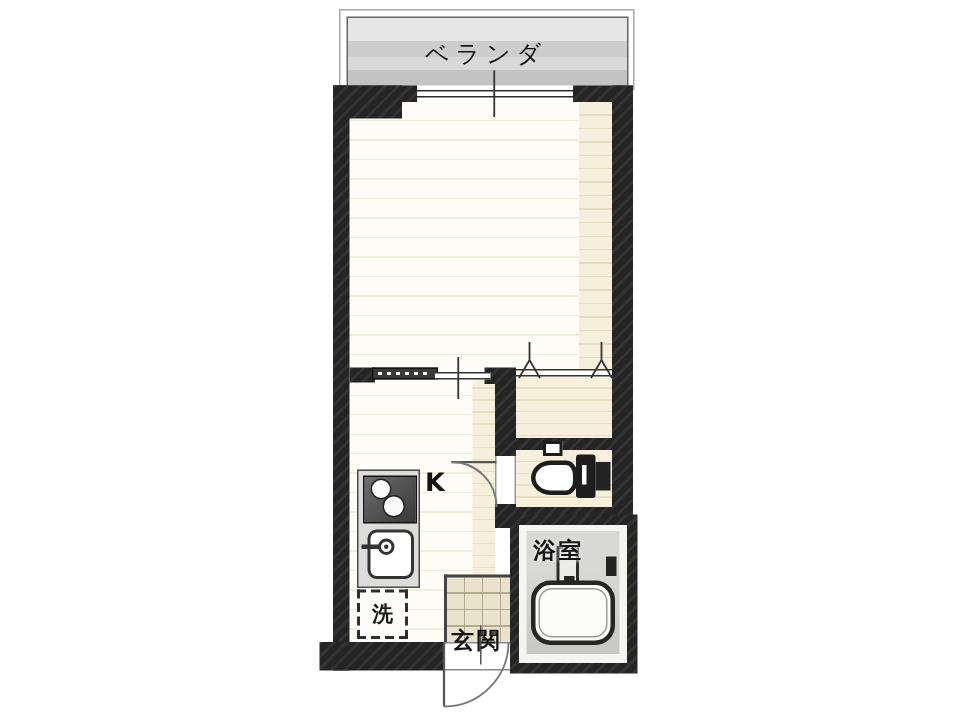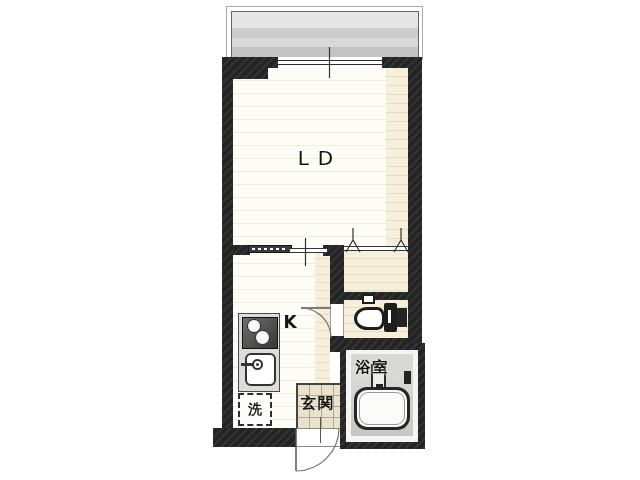--- a/index.html
+++ b/index.html
@@ -34,21 +34,21 @@
     position:absolute;border:1px solid #666;
     background:linear-gradient(180deg,#e6e6e6 0 34%,#cdcdcd 34% 56%,#d9d9d9 56% 76%,#c3c3c3 76% 100%);
   }
   
   .room-label{position:absolute;color:#141414;text-align:center;line-height:1.1;}
   .lbl-balcony{font-size:16px;letter-spacing:4px;font-weight:500;}
   .lbl-ld{font-size:20px;letter-spacing:9px;font-weight:500;}
   .lbl-cl{font-size:18px;letter-spacing:1px;font-weight:500;}
   .lbl-k{font-size:17px;font-weight:600;}
   .lbl-bath{font-size:15px;font-weight:600;letter-spacing:2px;text-shadow:0 0 3px #e8e8e8,0 0 3px #e8e8e8;}
-  .lbl-genkan{font-size:15px;font-weight:600;letter-spacing:2px;}
+  .lbl-genkan{font-size:15px;font-weight:600;letter-spacing:2px;margin-top:24px;}
   .lbl-sen{font-size:14px;font-weight:600;}
   
   .counter-bar{position:absolute;background:#3a3a3a;border:1px solid #161616;box-sizing:border-box;}
   .counter-dots{position:absolute;left:3px;right:3px;top:2px;height:2px;
     background-image:repeating-linear-gradient(90deg,#fff 0 3px, rgba(0,0,0,0) 3px 6px);}
   .thin-track{position:absolute;background:#fff;border-top:1px solid #333;border-bottom:1px solid #333;box-sizing:border-box;}
   .window{position:absolute;background:#fff;box-sizing:border-box;}
   .window .pane{position:absolute;left:0;right:0;height:1px;background:#2a2a2a;}
   .opening{position:absolute;background:#fff;border-top:1px solid #8a8a8a;border-bottom:1px solid #8a8a8a;box-sizing:border-box;}
   .kitchen-counter{position:absolute;background:#dcdcd8;border:1px solid #4a4a4a;box-sizing:border-box;}
@@ -73,20 +73,21 @@
   .paper-holder{position:absolute;background:#fff;border:2px solid #1d1d1d;box-sizing:border-box;}
   .overlay-svg{position:absolute;left:0;top:0;pointer-events:none;}
 </style>
 </head>
 <body>
 
 <div id="canvas">
 
   <div class="balcony-outer" style="left:226px;top:6px;width:195px;height:52px;"></div>
   <div class="balcony-inner" style="left:231px;top:11px;width:186px;height:46px;"></div>
+  <div class="room-label lbl-balcony" style="left:256px;top:27px;width:136px;">ベランダ</div>
 
   <div class="floor-white" style="left:233px;top:68px;width:175px;height:179px;"></div>
   <div class="floor-beige" style="left:386px;top:68px;width:22px;height:179px;background-image:repeating-linear-gradient(180deg, rgba(0,0,0,0) 0 8px, #e5dbbe 8px 9px);"></div>
   <div class="floor-white" style="left:233px;top:251px;width:97px;height:177px;"></div>
   <div class="floor-beige" style="left:315px;top:251px;width:15px;height:132px;"></div>
   <div class="floor-beige" style="left:344px;top:251px;width:64px;height:41px;"></div>
   <div class="floor-beige" style="left:344px;top:300px;width:64px;height:38px;"></div>
   <div class="tile" style="left:296px;top:383px;width:46px;height:45px;"></div>
 
   <div class="wall" style="left:222px;top:57px;width:56px;height:11px;"></div>
@@ -152,18 +153,17 @@
     <path d="M296,471 A43,43 0 0 0 339,428" stroke="#777" stroke-width="1.2" fill="none"></path>
     <path d="M320.5,417 L320.5,443" stroke="#555" stroke-width="1" fill="none"></path>
     <path d="M301,308 L331,308" stroke="#555" stroke-width="1.5" fill="none"></path>
     <path d="M301,308 A30,30 0 0 1 331,338" stroke="#777" stroke-width="1.2" fill="none"></path>
     <path d="M329.5,47 L329.5,78" stroke="#333" stroke-width="1.2" fill="none"></path>
     <path d="M305.5,238 L305.5,266" stroke="#333" stroke-width="1.2" fill="none"></path>
     <path d="M353,228 L353,241 M346,252 L353,240 L360,252" stroke="#333" stroke-width="1.2" fill="none"></path>
     <path d="M401,228 L401,241 M394,252 L401,240 L408,252" stroke="#333" stroke-width="1.2" fill="none"></path>
   </svg>
 
-  <div class="room-label lbl-ld" style="left:270px;top:147px;width:100px;">LD</div>
   <div class="room-label lbl-k" style="left:262px;top:313px;width:56px;">K</div>
   <div class="room-label lbl-bath" style="left:351px;top:359px;width:43px;">浴室</div>
   <div class="room-label lbl-genkan" style="left:294px;top:395px;width:48px;">玄関</div>
 
 </div>
 
 </body></html>

